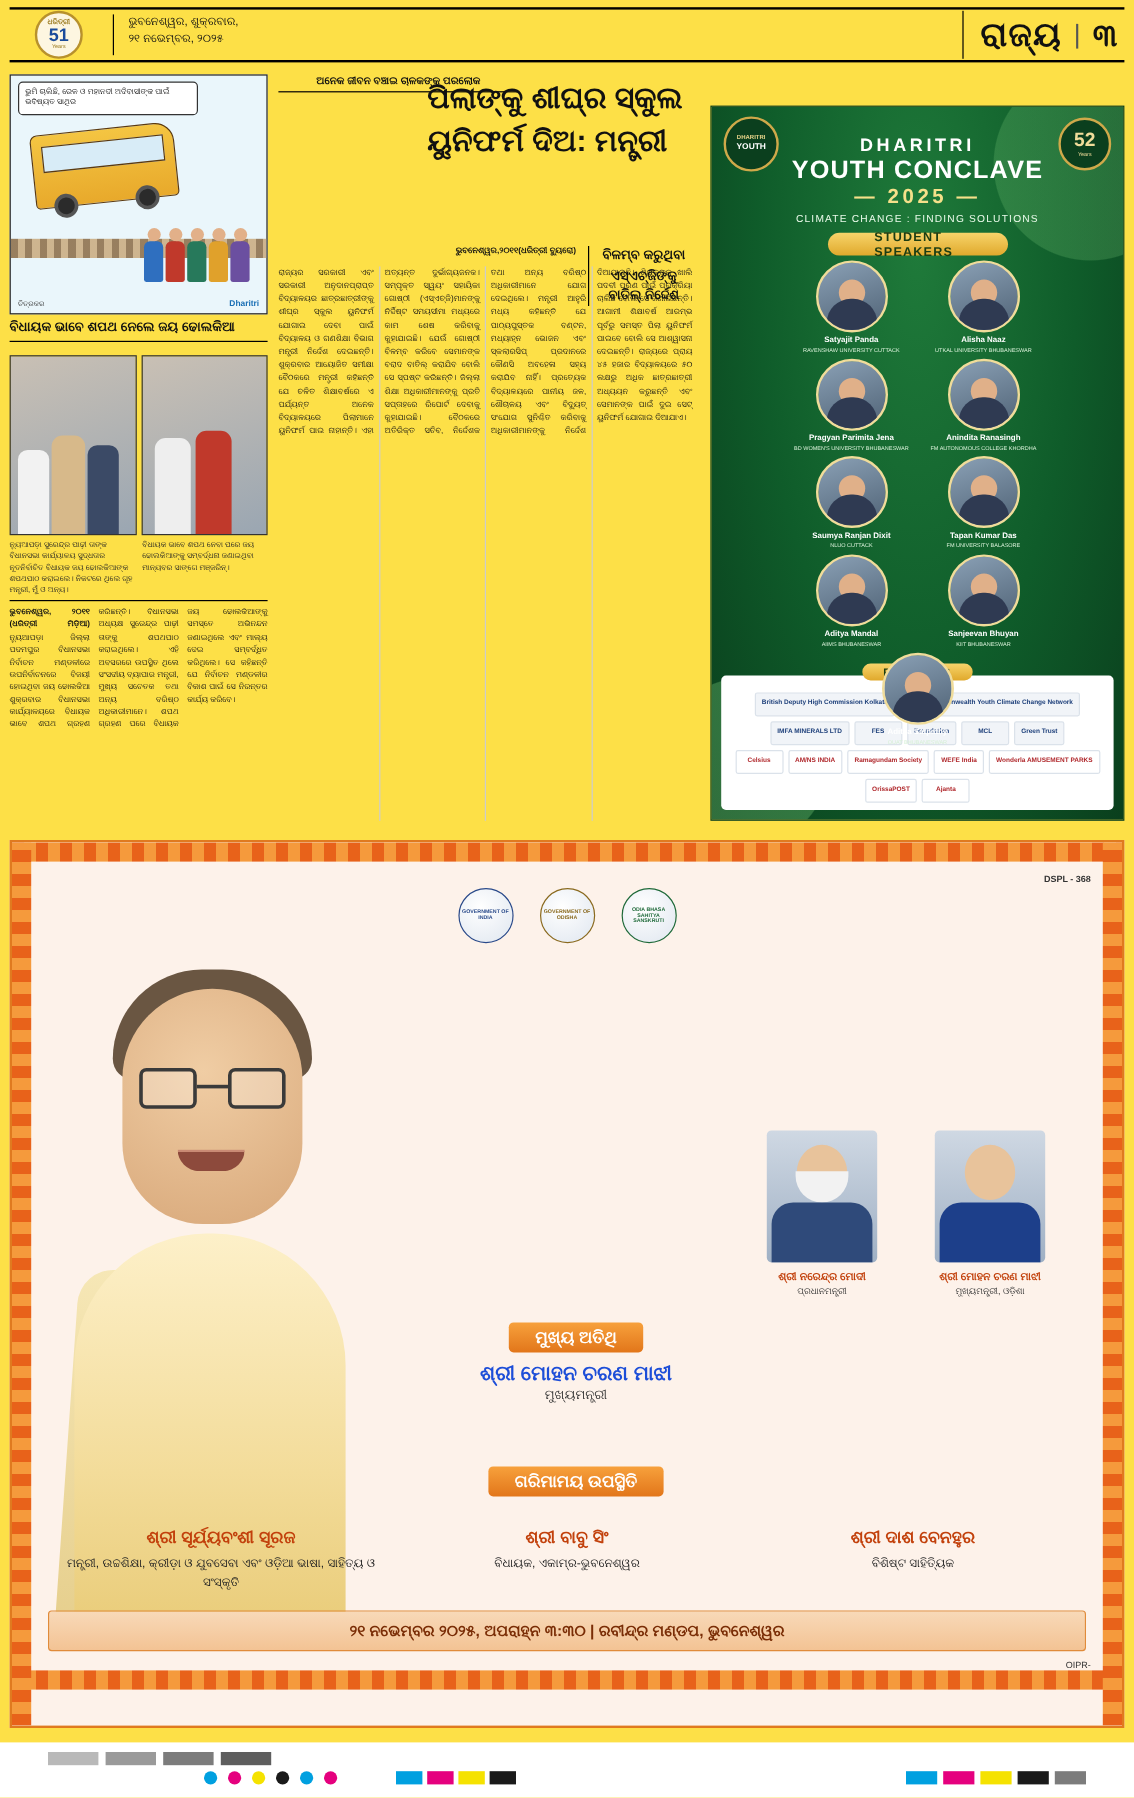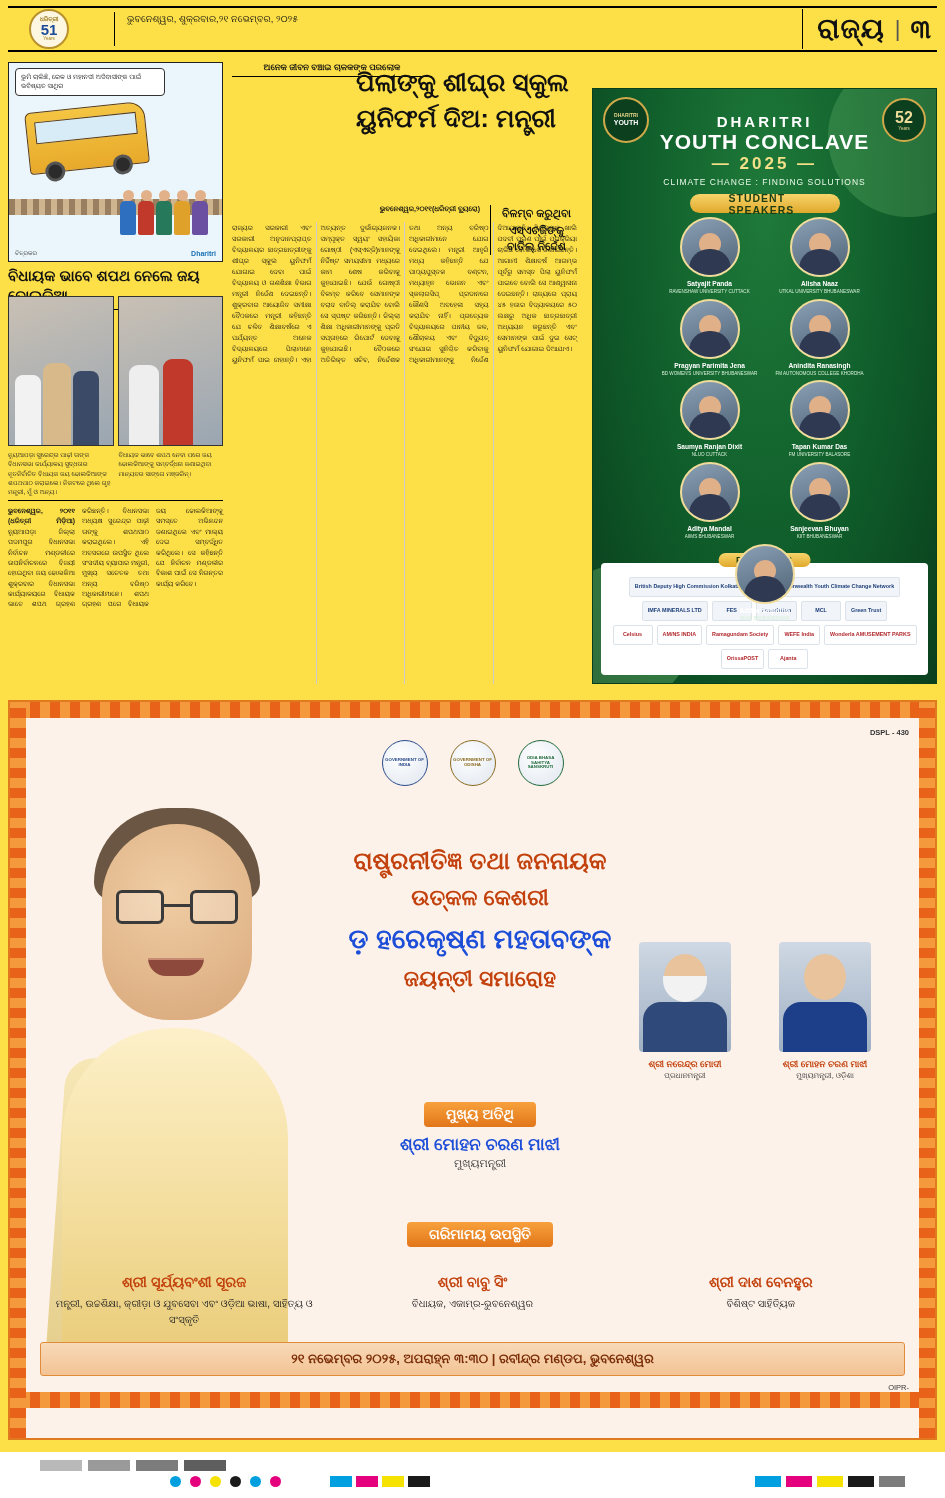--- a/index.html
+++ b/index.html
@@ -28,23 +28,23 @@
   .logo-circle {
     width:40px;height:40px;border-radius:50%;
     border:2px solid #b8912c; background:#fdf6e1;
     display:flex;flex-direction:column;align-items:center;justify-content:center;
     line-height:1;
   }
   .logo-circle .lg1{font-size:6px;color:#9b7a1f;font-weight:bold;}
   .logo-circle .lg2{font-size:15px;color:#1b4b9b;font-weight:bold;}
   .logo-circle .lg3{font-size:4.5px;color:#9b7a1f;}
   .masthead-date {
-    margin-left:28px; font-size:9.5px; line-height:1.5; color:#111;
+    margin-left:8px; font-size:9.5px; line-height:1.5; color:#111;
     border-left:1px solid #000; padding-left:12px; height:34px;
-    display:flex;flex-direction:row;justify-content:center;
+    display:flex;flex-direction:column;
   }
   .masthead-spacer{flex:1;}
   .masthead-section{
     display:flex;align-items:center;gap:10px; margin-right:6px;
     border-left:1px solid #000; padding-left:14px; height:40px;
   }
   .masthead-section .sec-name{font-size:28px;font-weight:bold;letter-spacing:1px;}
   .masthead-section .sec-div{font-size:22px;color:#555;}
   .masthead-section .sec-num{font-size:26px;font-weight:bold;}
 
@@ -80,21 +80,21 @@
   .p{position:absolute;bottom:0;width:16px;}
   .p .head{width:11px;height:11px;border-radius:50%;background:#e2b089;margin:0 auto;}
   .p .body{width:16px;height:34px;border-radius:5px 5px 2px 2px;}
   .cart-caption{
     position:absolute;left:6px;bottom:4px;font-size:6px;color:#333;
   }
   .cart-brand{position:absolute;right:6px;bottom:4px;font-size:7px;color:#1a6fb5;font-weight:bold;}
 
   .headline-strip{
     position:absolute;left:8px;top:266px;width:215px;
-    font-size:15px;font-weight:bold;line-height:1.3;
+    font-size:11px;font-weight:bold;line-height:1.3;
     border-bottom:1px solid #000;padding-bottom:4px;
   }
   .photo-row{
     position:absolute;left:8px;top:296px;width:215px;height:150px;
     display:flex;gap:4px;
   }
   .photo{
     flex:1;border:1px solid #333;overflow:hidden;position:relative;
     background:linear-gradient(160deg,#c9c0b4,#9aa6b2);
   }
@@ -556,21 +556,21 @@
       </div>
     </div>
   </div>
 
   <div class="bigad">
     <div class="chev-bar"></div>
     <div class="chev-bar bottom" style="bottom:30px;"></div>
     <div class="chev-side l"></div>
     <div class="chev-side r"></div>
 
-    <div class="dspl">DSPL - 430</div>
+    <div class="dspl">DSPL - 368</div>
     <div class="oipr">OIPR-</div>
 
     <div class="emblems">
       <div class="emblem">GOVERNMENT OF INDIA</div>
       <div class="emblem mid">GOVERNMENT OF ODISHA</div>
       <div class="emblem r">ODIA BHASA SAHITYA SANSKRUTI</div>
     </div>
 
     <div class="portrait">
       <div class="pshawl"></div>
@@ -578,26 +578,20 @@
       <div class="phair"></div>
       <div class="pface"></div>
       <div class="pglass">
           <i class="a"></i>
           <s></s>
           <i class="b"></i>
         </div>
       <div class="pmouth"></div>
     </div>
 
-    <div class="adtext">
-      <div class="ad-l1">ରାଷ୍ଟ୍ରନୀତିଜ୍ଞ ତଥା ଜନନାୟକ</div>
-      <div class="ad-l2">ଉତ୍କଳ କେଶରୀ</div>
-      <div class="ad-l3">ଡ଼ ହରେକୃଷ୍ଣ ମହତାବଙ୍କ</div>
-      <div class="ad-l4">ଜୟନ୍ତୀ ସମାରୋହ</div>
-    </div>
 
     <div class="leaders">
       <div class="leader">
         <div class="lphoto">
             <span class="lhead"></span>
             <span class="lbeard"></span>
             <span class="lbody"></span>
           </div>
         <div class="lname">ଶ୍ରୀ ନରେନ୍ଦ୍ର ମୋଦୀ</div>
         <div class="lrole">ପ୍ରଧାନମନ୍ତ୍ରୀ</div>

